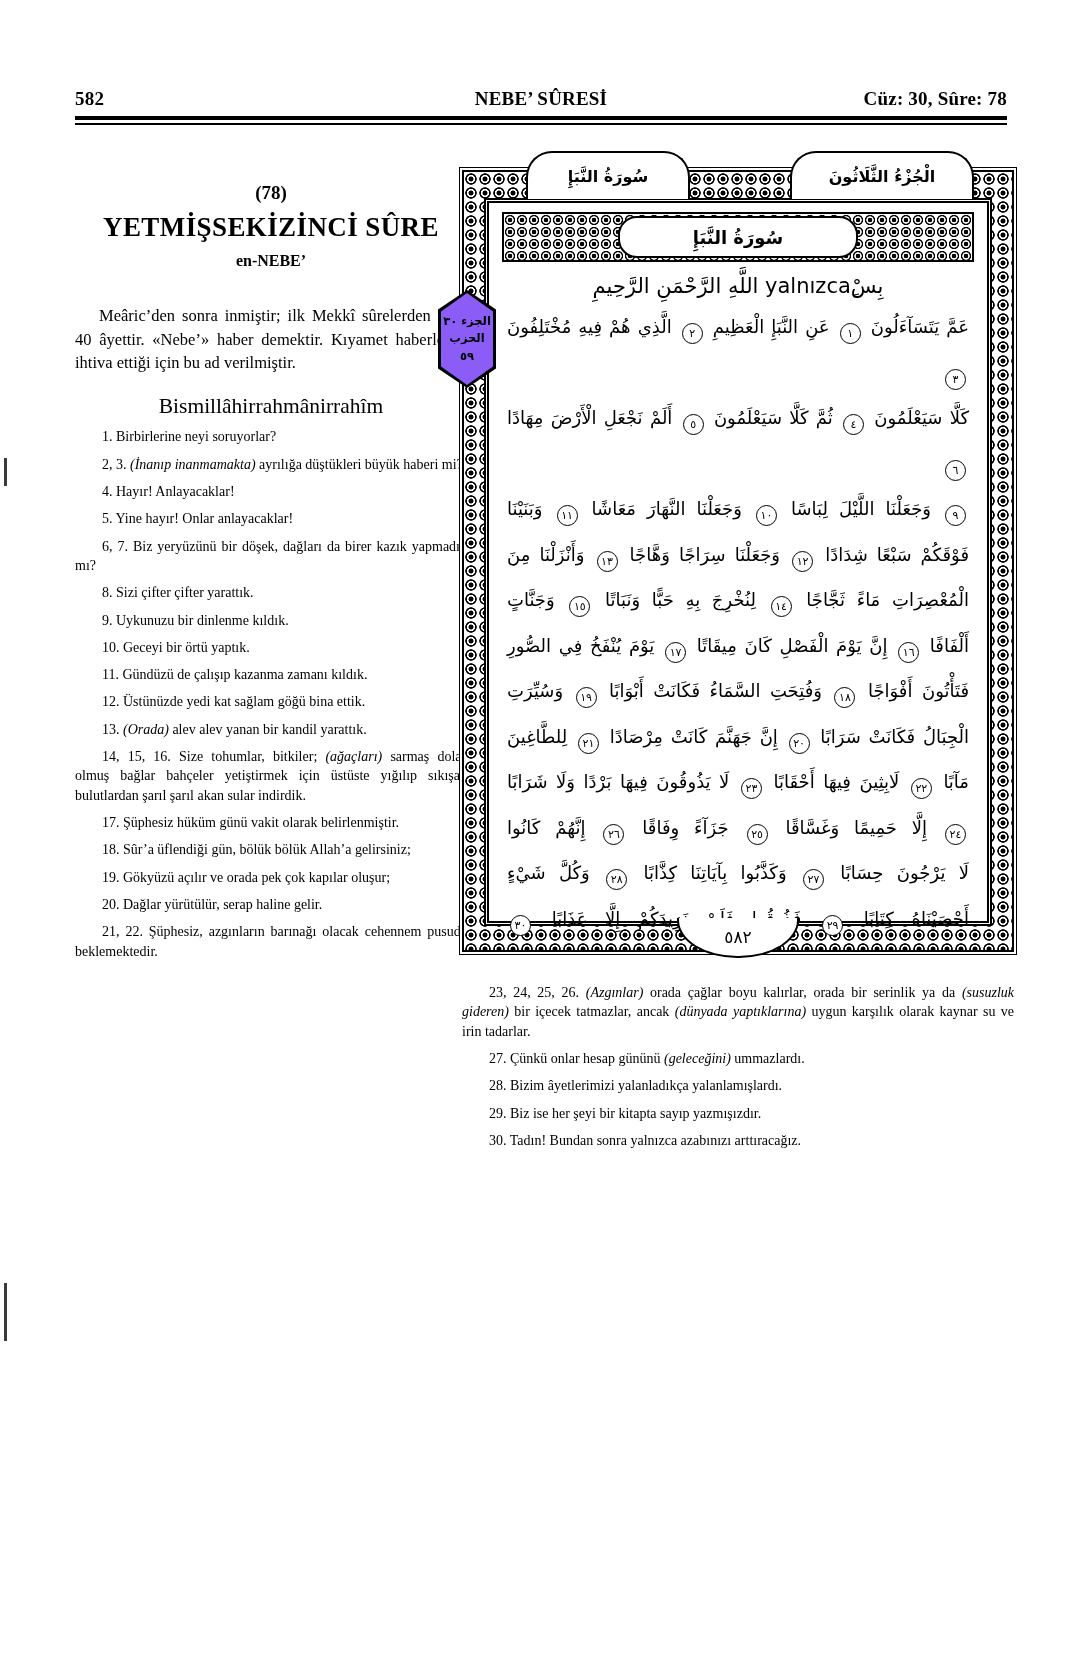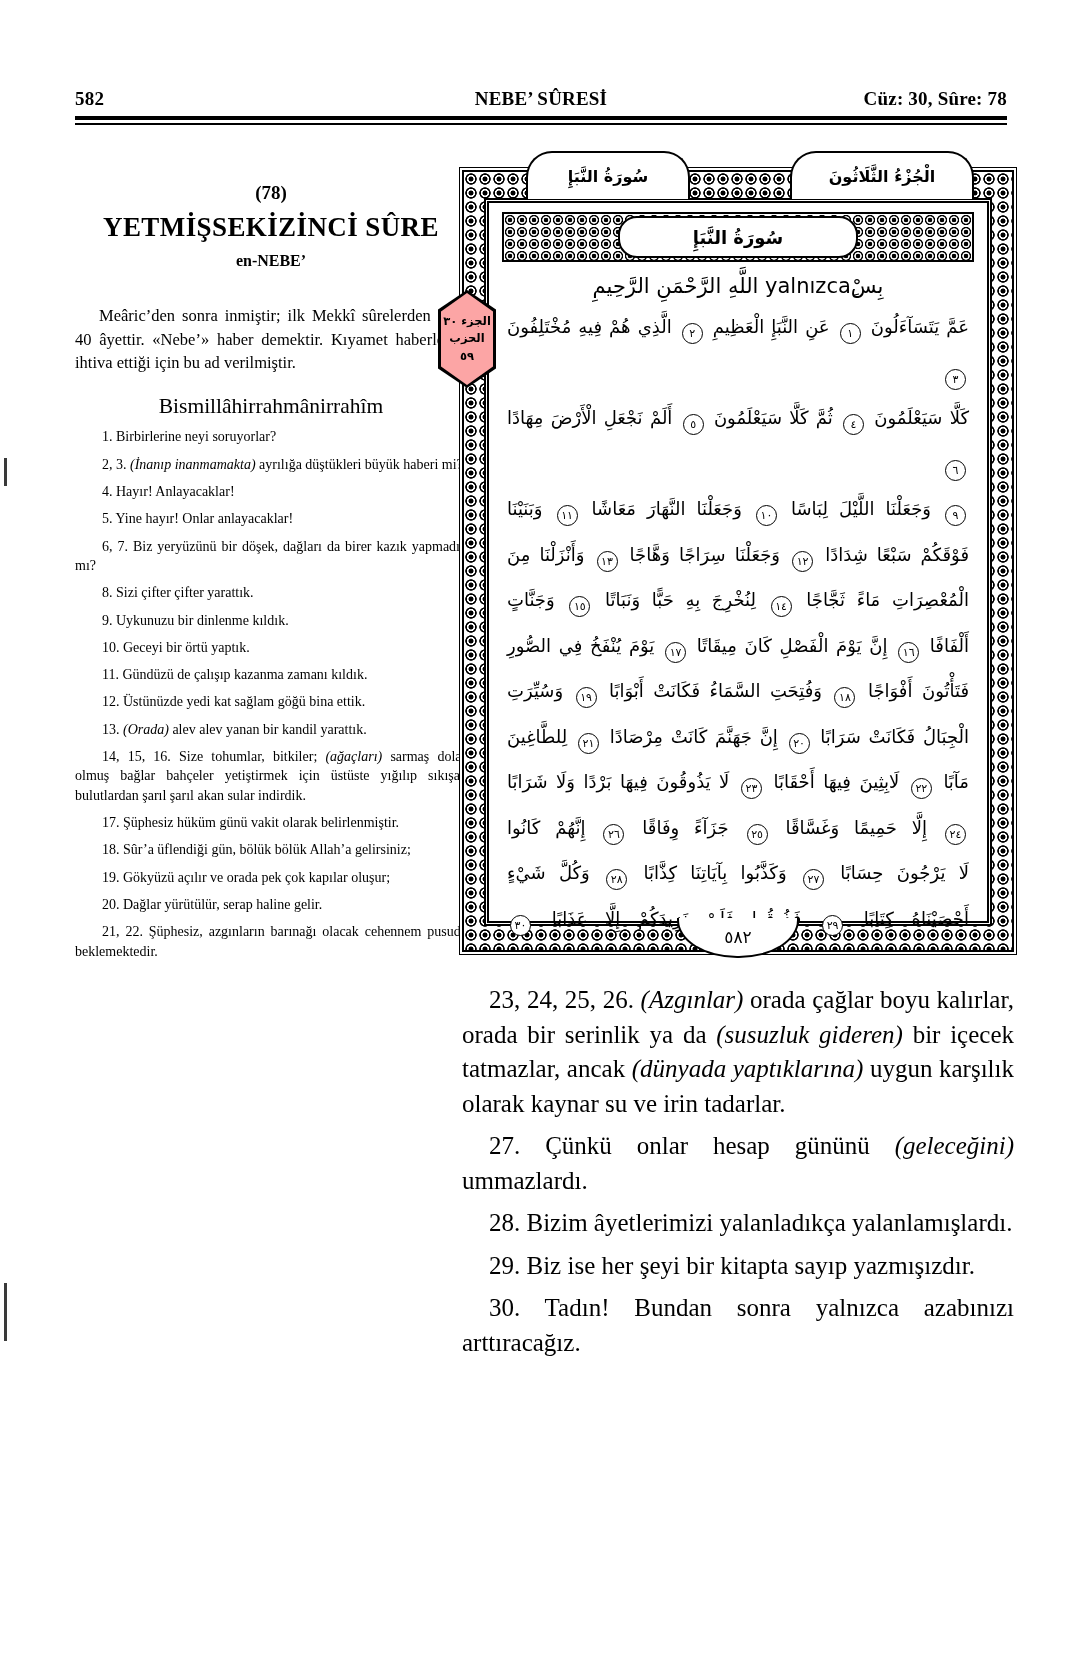--- a/index.html
+++ b/index.html
@@ -32,21 +32,21 @@
     margin:30px 0 0;font-size:16.5px;line-height:1.42;
     text-align:justify;text-indent:24px;
   }
   .bismillah{text-align:center;font-size:21.5px;margin:20px 0 6px;}
   .verse, .verses p{
     margin:8px 0;font-size:14px;line-height:1.38;
     text-align:justify;text-indent:27px;
   }
   
   .col-right-text{position:absolute;left:462px;top:975px;width:552px;}
-  .col-right-text p{font-size:25px;}
+  .col-right-text p{font-size:14px;}
   
   .mushaf{
     position:absolute;left:462px;top:170px;width:552px;height:782px;
     box-sizing:border-box;border:2px solid #000;
     box-shadow:0 0 0 2px #fff,0 0 0 3px #000;
     background-color:#fff;
     background-image:
       radial-gradient(circle at 7px 7px, #000 2.2px, rgba(0,0,0,0) 2.8px),
       radial-gradient(circle at 7px 7px, rgba(0,0,0,0) 3.8px, #000 4.4px, #000 5.4px, rgba(0,0,0,0) 6px);
     background-size:14px 14px,14px 14px;
@@ -66,21 +66,21 @@
     font-family:"DejaVu Sans",sans-serif;font-size:16px;font-weight:bold;
     padding:0 20px;direction:rtl;
   }
   .tab-surah{left:62px;min-width:120px;}
   .tab-juz{right:38px;min-width:140px;}
   
   .medallion{position:absolute;left:-26px;top:118px;width:58px;height:98px;z-index:3;}
   .med-outer{width:100%;height:100%;background:#000;
     clip-path:polygon(50% 0,100% 20%,100% 80%,50% 100%,0 80%,0 20%);
     display:flex;align-items:center;justify-content:center;}
-  .med-inner{width:calc(100% - 6px);height:calc(100% - 6px);background:#fca5a5;
+  .med-inner{width:calc(100% - 6px);height:calc(100% - 6px);background:#8b5cf6;
     clip-path:polygon(50% 0,100% 20%,100% 80%,50% 100%,0 80%,0 20%);
     display:flex;flex-direction:column;align-items:center;justify-content:center;
     font-family:"DejaVu Sans",sans-serif;font-size:11.5px;font-weight:bold;
     line-height:1.5;direction:rtl;text-align:center;}
   
   .pagenum-tab{
     position:absolute;left:50%;bottom:-8px;transform:translateX(-50%);
     width:118px;height:38px;z-index:3;background:#fff;
     border:2.5px solid #000;border-top:none;
     border-radius:0 0 60px 60px / 0 0 38px 38px;

